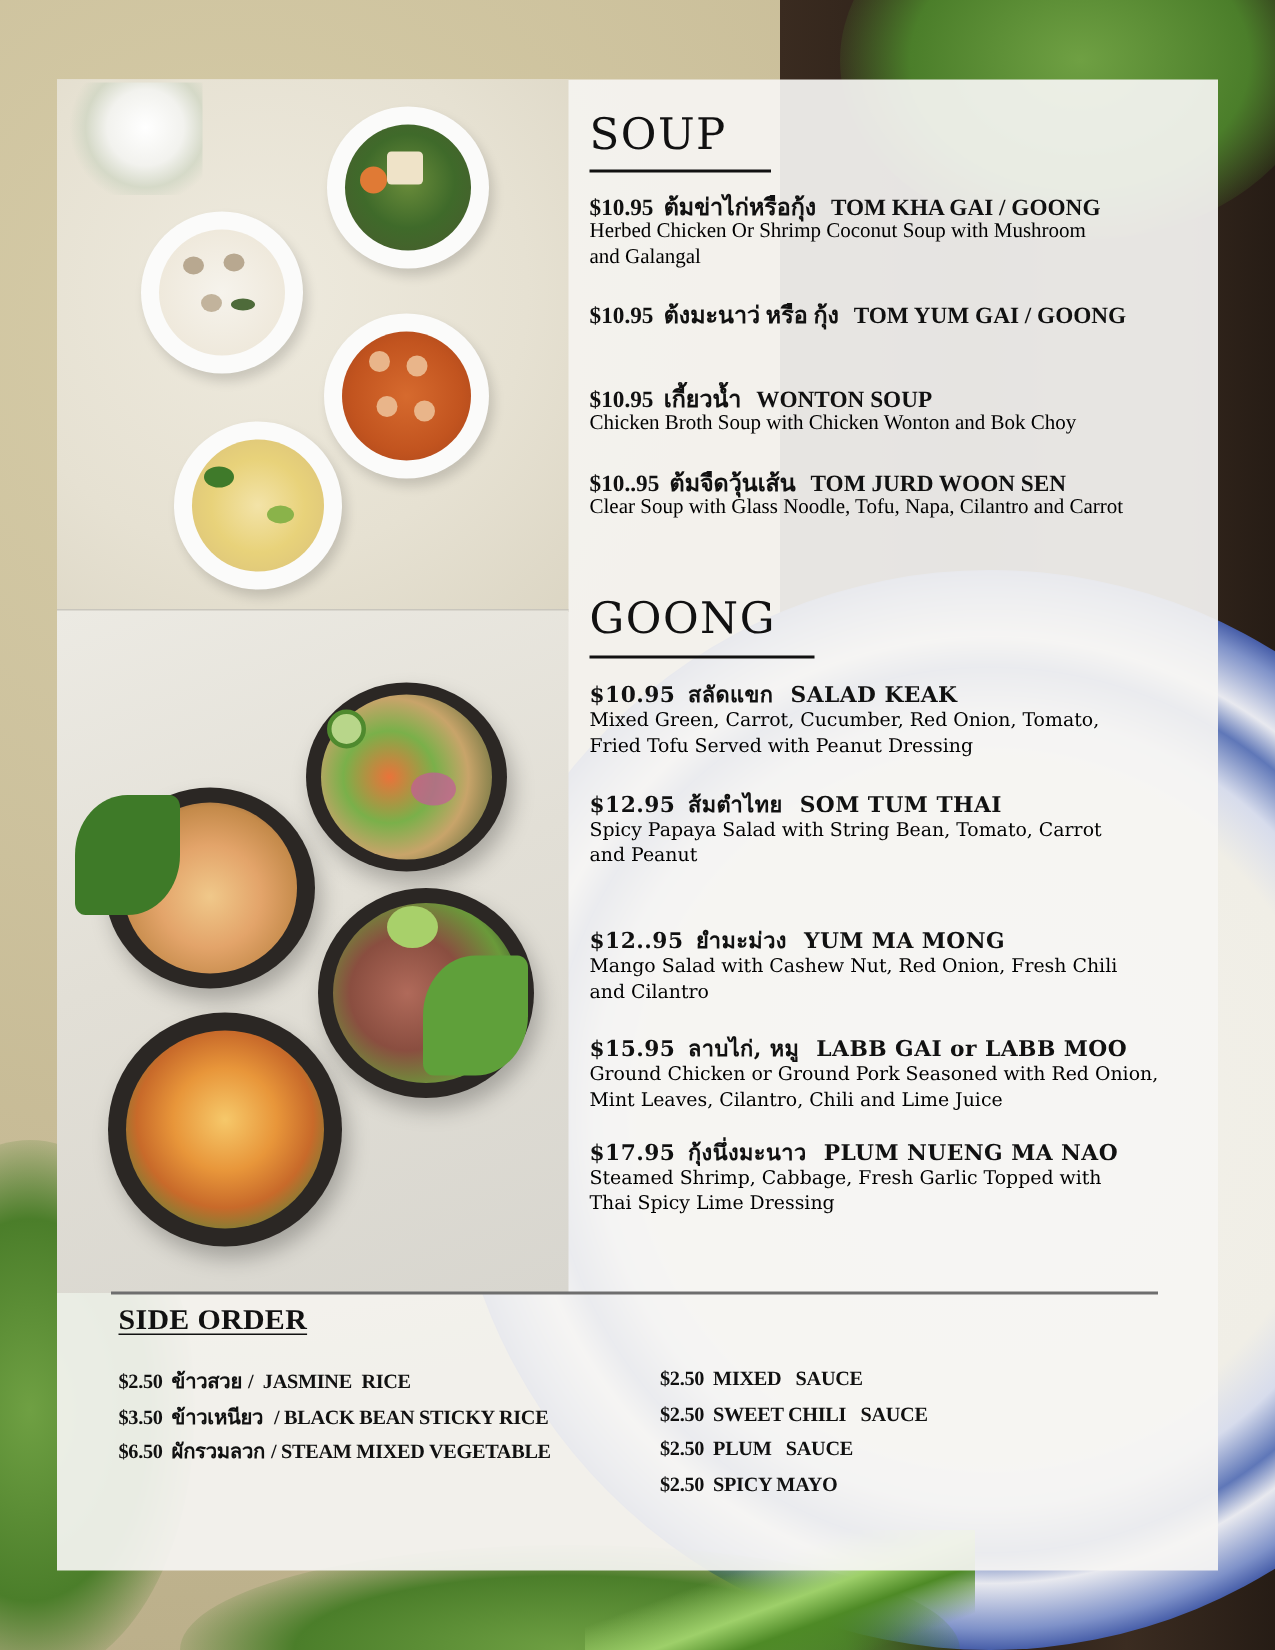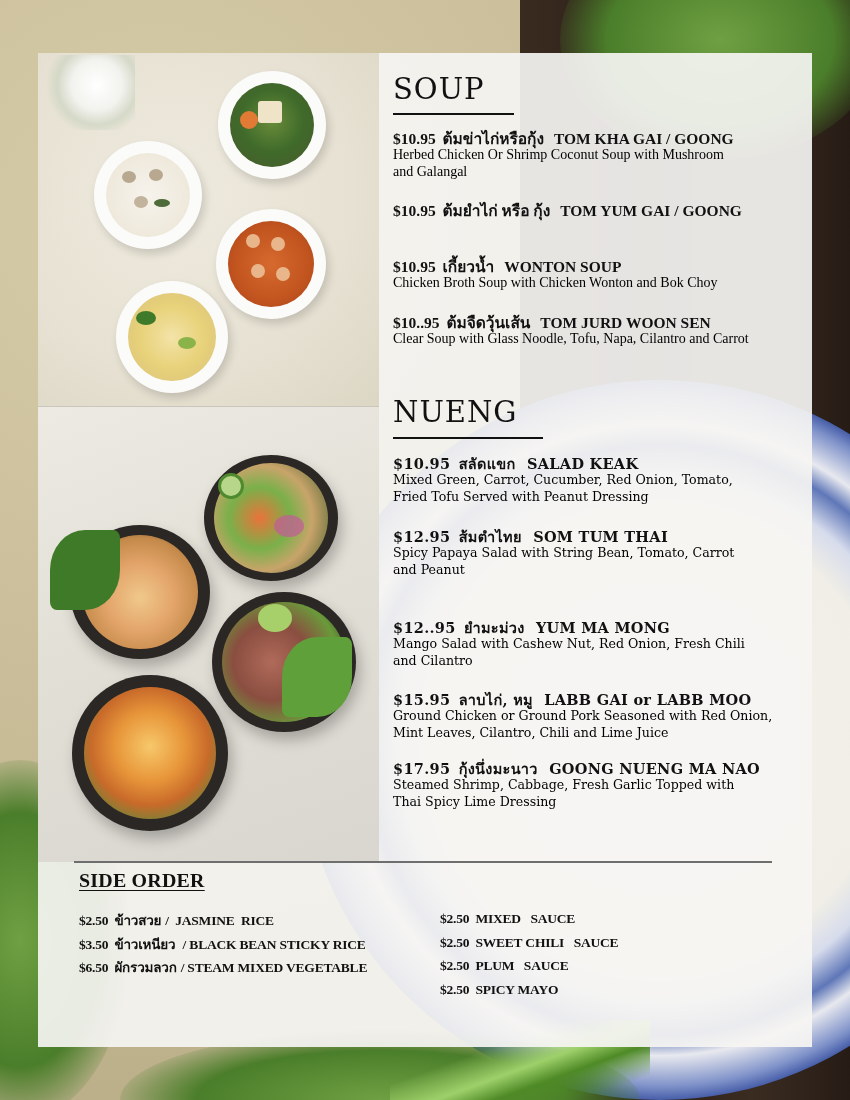--- a/index.html
+++ b/index.html
@@ -173,32 +173,32 @@
 
 <div class="section-title" style="left:393px;top:75px;">SOUP</div>
 <div class="section-underline" style="left:393px;top:113px;width:121px;"></div>
 
 <div class="item" style="top:130px;">
   <div class="item-head"><span class="price">$10.95</span> <span class="thai">ต้มข่าไก่หรือกุ้ง</span> <span class="name">TOM KHA GAI / GOONG</span></div>
   <div class="item-desc">Herbed Chicken Or Shrimp Coconut Soup with Mushroom</div>
   <div class="item-desc">and Galangal</div>
 </div>
 <div class="item" style="top:202px;">
-  <div class="item-head"><span class="price">$10.95</span> <span class="thai">ต้มยำไก่ หรือ กุ้ง</span> <span class="name">TOM YUM GAI / GOONG</span></div>
+  <div class="item-head"><span class="price">$10.95</span> <span class="thai">ต้งมะนาว่ หรือ กุ้ง</span> <span class="name">TOM YUM GAI / GOONG</span></div>
 </div>
 <div class="item" style="top:258px;">
   <div class="item-head"><span class="price">$10.95</span> <span class="thai">เกี้ยวน้ำ</span> <span class="name">WONTON SOUP</span></div>
   <div class="item-desc">Chicken Broth Soup with Chicken Wonton and Bok Choy</div>
 </div>
 <div class="item" style="top:314px;">
   <div class="item-head"><span class="price">$10..95</span> <span class="thai">ต้มจืดวุ้นเส้น</span> <span class="name">TOM JURD WOON SEN</span></div>
   <div class="item-desc">Clear Soup with Glass Noodle, Tofu, Napa, Cilantro and Carrot</div>
 </div>
 
-<div class="section-title" style="left:393px;top:398px;">NUENG</div>
+<div class="section-title" style="left:393px;top:398px;">GOONG</div>
 <div class="section-underline" style="left:393px;top:437px;width:150px;"></div>
 
 <div class="salad">
   <div class="item" style="top:455px;">
     <div class="item-head"><span class="price">$10.95</span> <span class="thai">สลัดแขก</span> <span class="name">SALAD KEAK</span></div>
     <div class="item-desc">Mixed Green, Carrot, Cucumber, Red Onion, Tomato,</div>
     <div class="item-desc">Fried Tofu Served with Peanut Dressing</div>
   </div>
   <div class="item" style="top:528px;">
     <div class="item-head"><span class="price">$12.95</span> <span class="thai">ส้มตำไทย</span> <span class="name">SOM TUM THAI</span></div>
@@ -209,21 +209,21 @@
     <div class="item-head"><span class="price">$12..95</span> <span class="thai">ยำมะม่วง</span> <span class="name">YUM MA MONG</span></div>
     <div class="item-desc">Mango Salad with Cashew Nut, Red Onion, Fresh Chili</div>
     <div class="item-desc">and Cilantro</div>
   </div>
   <div class="item" style="top:691px;">
     <div class="item-head"><span class="price">$15.95</span> <span class="thai">ลาบไก่, หมู</span> <span class="name">LABB GAI or LABB MOO</span></div>
     <div class="item-desc">Ground Chicken or Ground Pork Seasoned with Red Onion,</div>
     <div class="item-desc">Mint Leaves, Cilantro, Chili and Lime Juice</div>
   </div>
   <div class="item" style="top:760px;">
-    <div class="item-head"><span class="price">$17.95</span> <span class="thai">กุ้งนึ่งมะนาว</span> <span class="name">GOONG NUENG MA NAO</span></div>
+    <div class="item-head"><span class="price">$17.95</span> <span class="thai">กุ้งนึ่งมะนาว</span> <span class="name">PLUM NUENG MA NAO</span></div>
     <div class="item-desc">Steamed Shrimp, Cabbage, Fresh Garlic Topped with</div>
     <div class="item-desc">Thai Spicy Lime Dressing</div>
   </div>
 </div>
 
 <div class="hr"></div>
 
 <div class="side-title">SIDE ORDER</div>
 
 <div class="side-list" style="left:79px;top:909px;">

